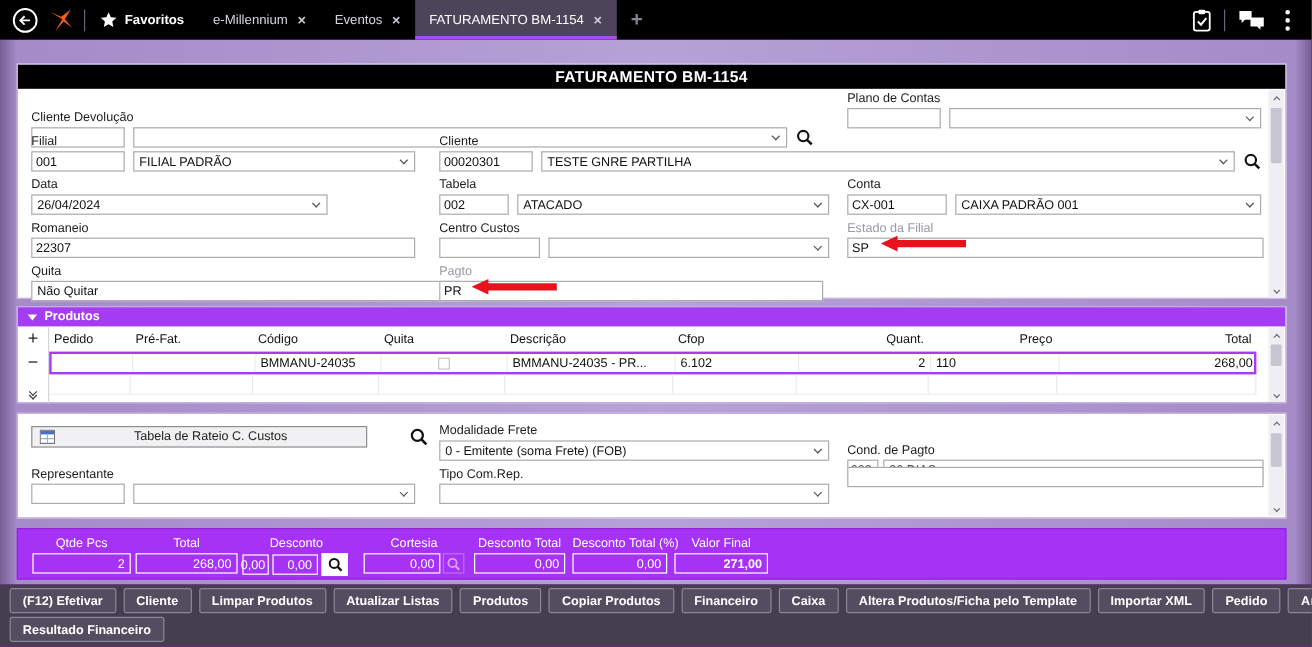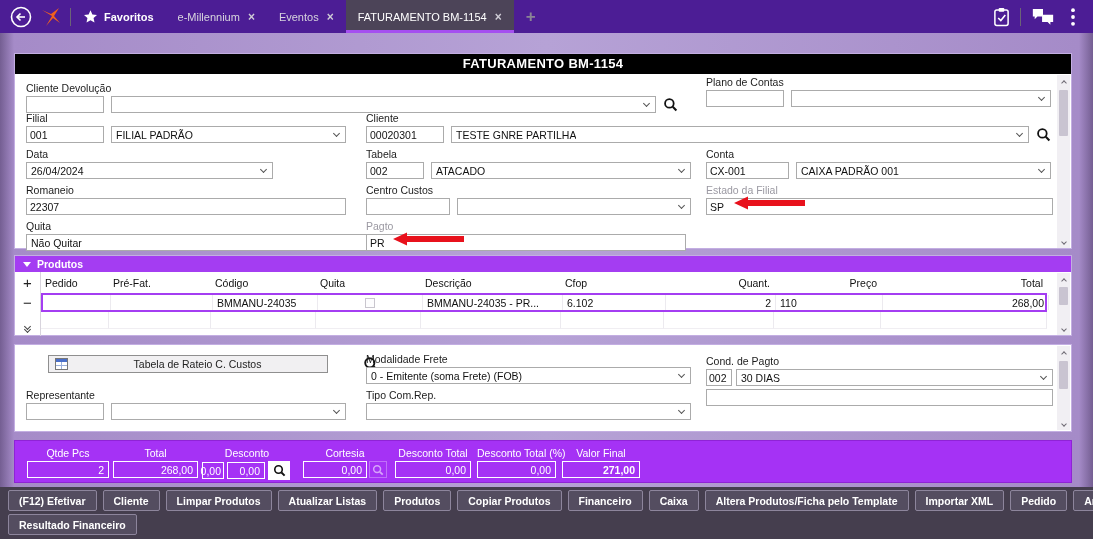--- a/index.html
+++ b/index.html
@@ -1,21 +1,21 @@
 <!DOCTYPE html>
 <html><head>
 <meta charset="utf-8">
 <style>
   * { margin:0; padding:0; box-sizing:border-box; }
   html,body { width:1093px; height:539px; }
   body { font-family:"Liberation Sans", sans-serif; background:#453e4e; overflow:hidden; }
   .app { position:relative; width:1093px; height:539px; background:#b0e; }
 
   
-  .topbar { position:absolute; left:0; top:0; width:1093px; height:33px; background:#4c1d95;
+  .topbar { position:absolute; left:0; top:0; width:1093px; height:33px; background:#000000;
             display:flex; align-items:stretch; justify-content:space-between; z-index:5; }
   .tb-left { display:flex; align-items:center; }
   .iconbtn { display:flex; align-items:center; justify-content:center; cursor:pointer; }
   .back { width:30px; margin-left:6px; }
   .logo { width:30px; }
   .vsep { width:1px; height:18px; background:#6b6377; margin:0 4px; }
   .fav { display:flex; align-items:center; gap:6px; color:#fff; font-size:11px; font-weight:bold; padding:0 12px 0 8px; }
   .tab { display:flex; align-items:center; gap:8px; color:#d8d5de; font-size:11px; padding:0 12px; height:33px; cursor:pointer; }
   .tab .x { color:#cfccd6; font-weight:bold; font-size:12px; line-height:1; }
   .tab.active { background:#4c4458; color:#fff; border-bottom:3px solid #a54ff0; padding-top:3px; }
@@ -165,21 +165,21 @@
         </svg>
       </div>
     </div>
   </header>
 
   <div class="content">
 
     <section class="panel p1">
       <div class="formtitle">FATURAMENTO BM-1154</div>
 
-      <div class="fg" style="left:11px; top:28px;">
+      <div class="fg" style="left:11px; top:38px;">
         <div class="lbl">Cliente Devolução</div>
         <div class="frow">
           <input class="inp" style="width: 78px;" value="">
           <div class="dd" style="width:545px">
             <span class="val"></span>
               <i class="chv"></i>
           </div>
           <span class="mag">
             <svg width="15" height="15" viewBox="0 0 16 16">
                 <circle cx="6.8" cy="6.8" r="4.6" fill="none" stroke="#111" stroke-width="1.9"></circle>
@@ -378,21 +378,21 @@
         <div class="track">
             <div class="thumb" style="top:1px; height:18px;"></div>
           </div>
         <div class="cap">
             <i class="chv"></i>
           </div>
       </div>
     </section>
 
     <section class="panel p3">
-      <div class="fg" style="left:11px; top:10px;margin-left:22px;">
+      <div class="fg" style="left:11px; top:10px;">
         <div class="frow">
           <div class="rateio" style="width:280px">
             <svg width="13" height="12" viewBox="0 0 13 12">
               <rect x="0.5" y="0.5" width="12" height="11" fill="#fff" stroke="#777"></rect>
               <rect x="1" y="1" width="11" height="3" fill="#4a6fc9"></rect>
               <line x1="1" y1="7.5" x2="12" y2="7.5" stroke="#9bb0dc"></line>
               <line x1="6.5" y1="4" x2="6.5" y2="11" stroke="#9bb0dc"></line>
             </svg>
             <span>Tabela de Rateio C. Custos</span>
           </div>
@@ -408,21 +408,21 @@
       <div class="fg" style="left:351px; top:8px;">
         <div class="lbl">Modalidade Frete</div>
         <div class="frow">
           <div class="dd" style="width:325px">
             <span class="val">0 - Emitente (soma Frete) (FOB)</span>
               <i class="chv"></i>
           </div>
         </div>
       </div>
 
-      <div class="fg" style="left:691px; top:10px;">
+      <div class="fg" style="left:691px; top:24px;">
         <div class="lbl">Cond. de Pagto</div>
         <div class="frow" style="gap:4px;">
           <input class="inp" style="width: 26px; padding: 0px 2px;" value="002">
           <div class="dd" style="width:317px">
             <span class="val">30 DIAS</span>
               <i class="chv"></i>
           </div>
         </div>
       </div>
 

